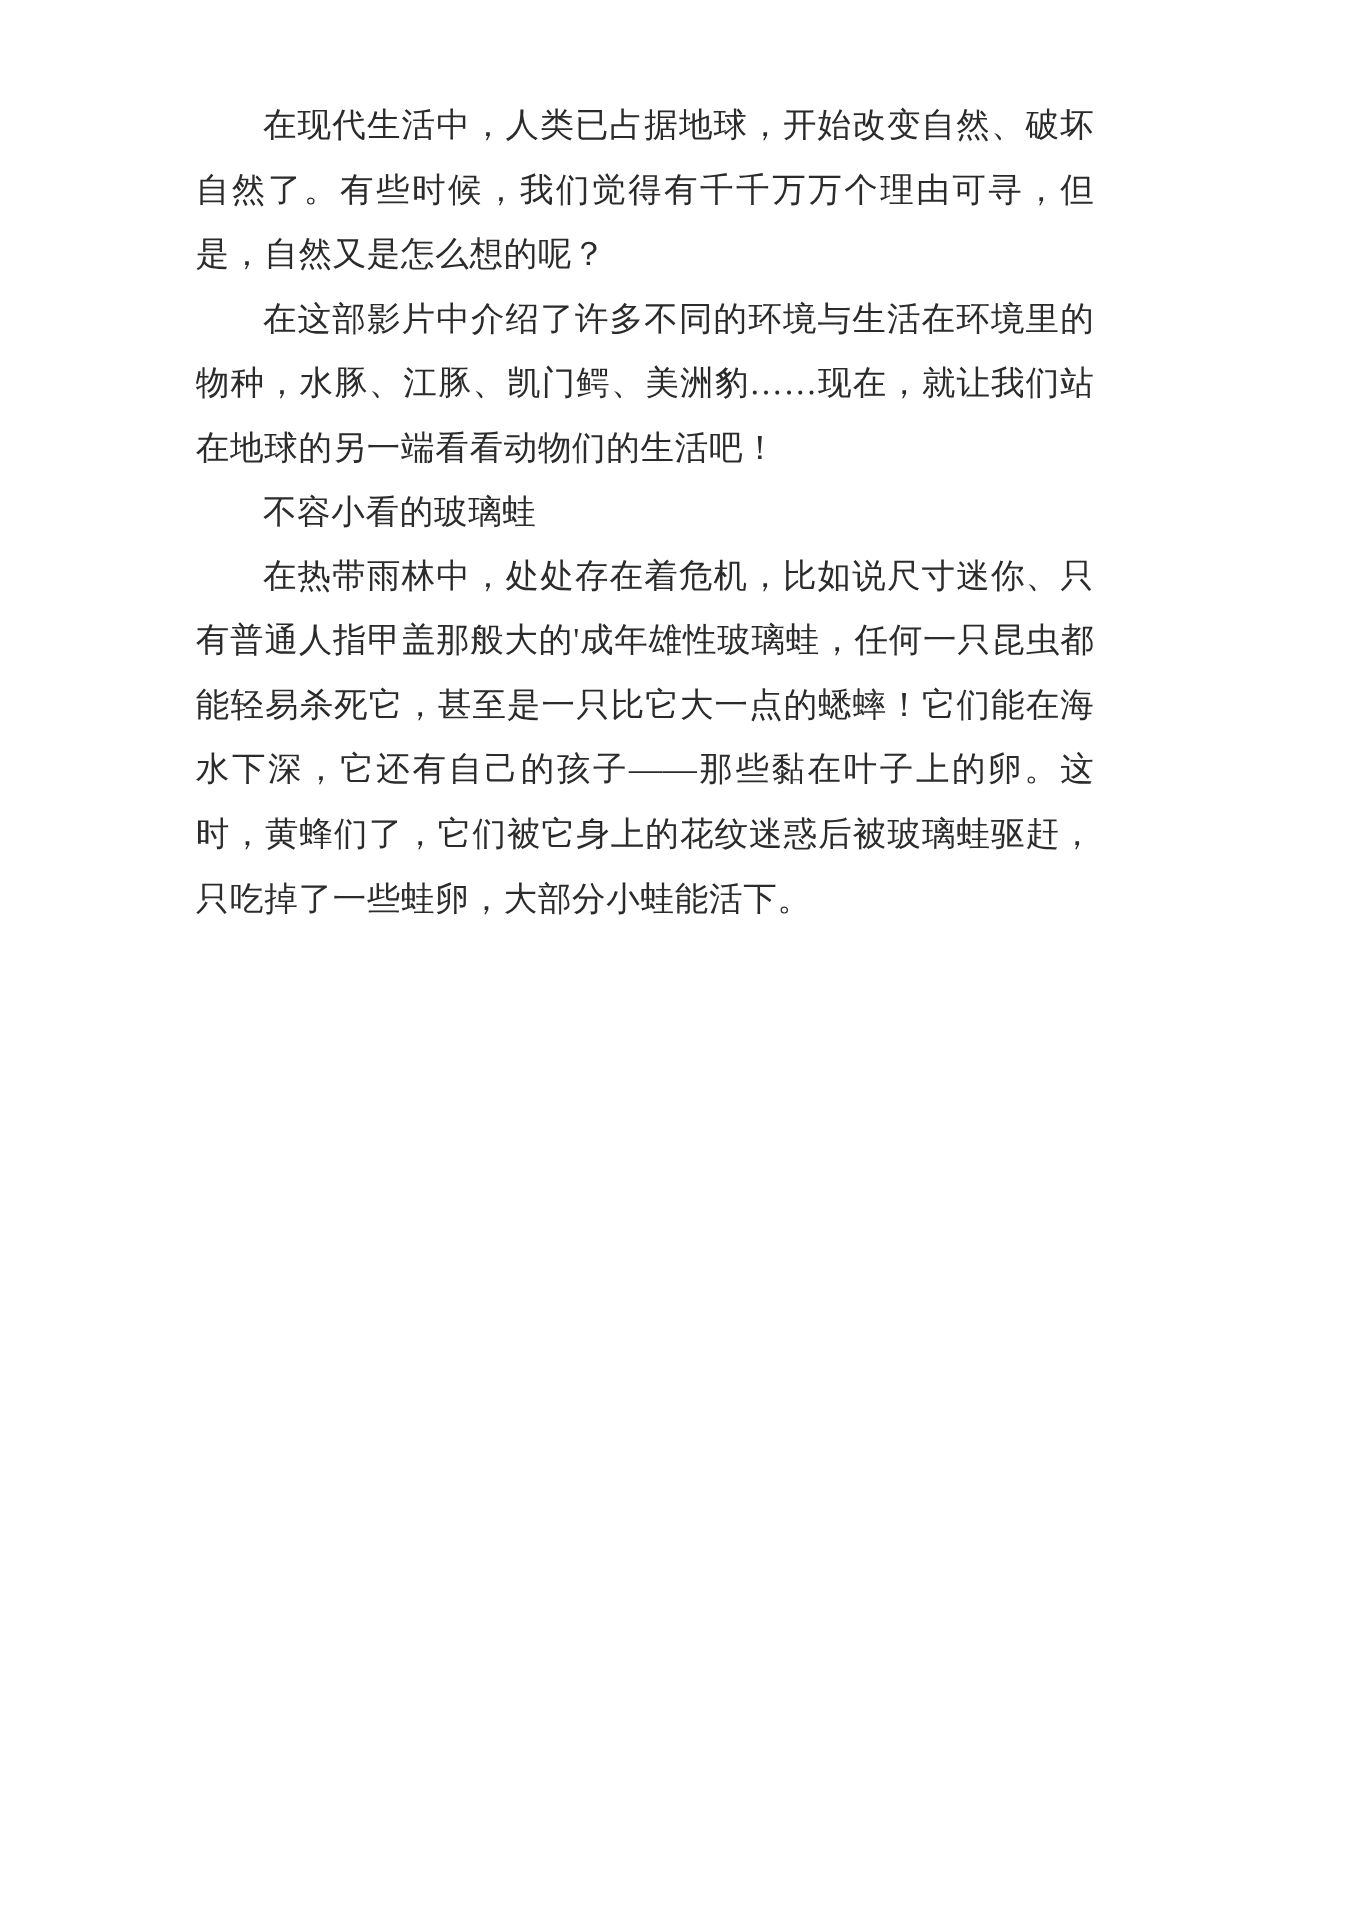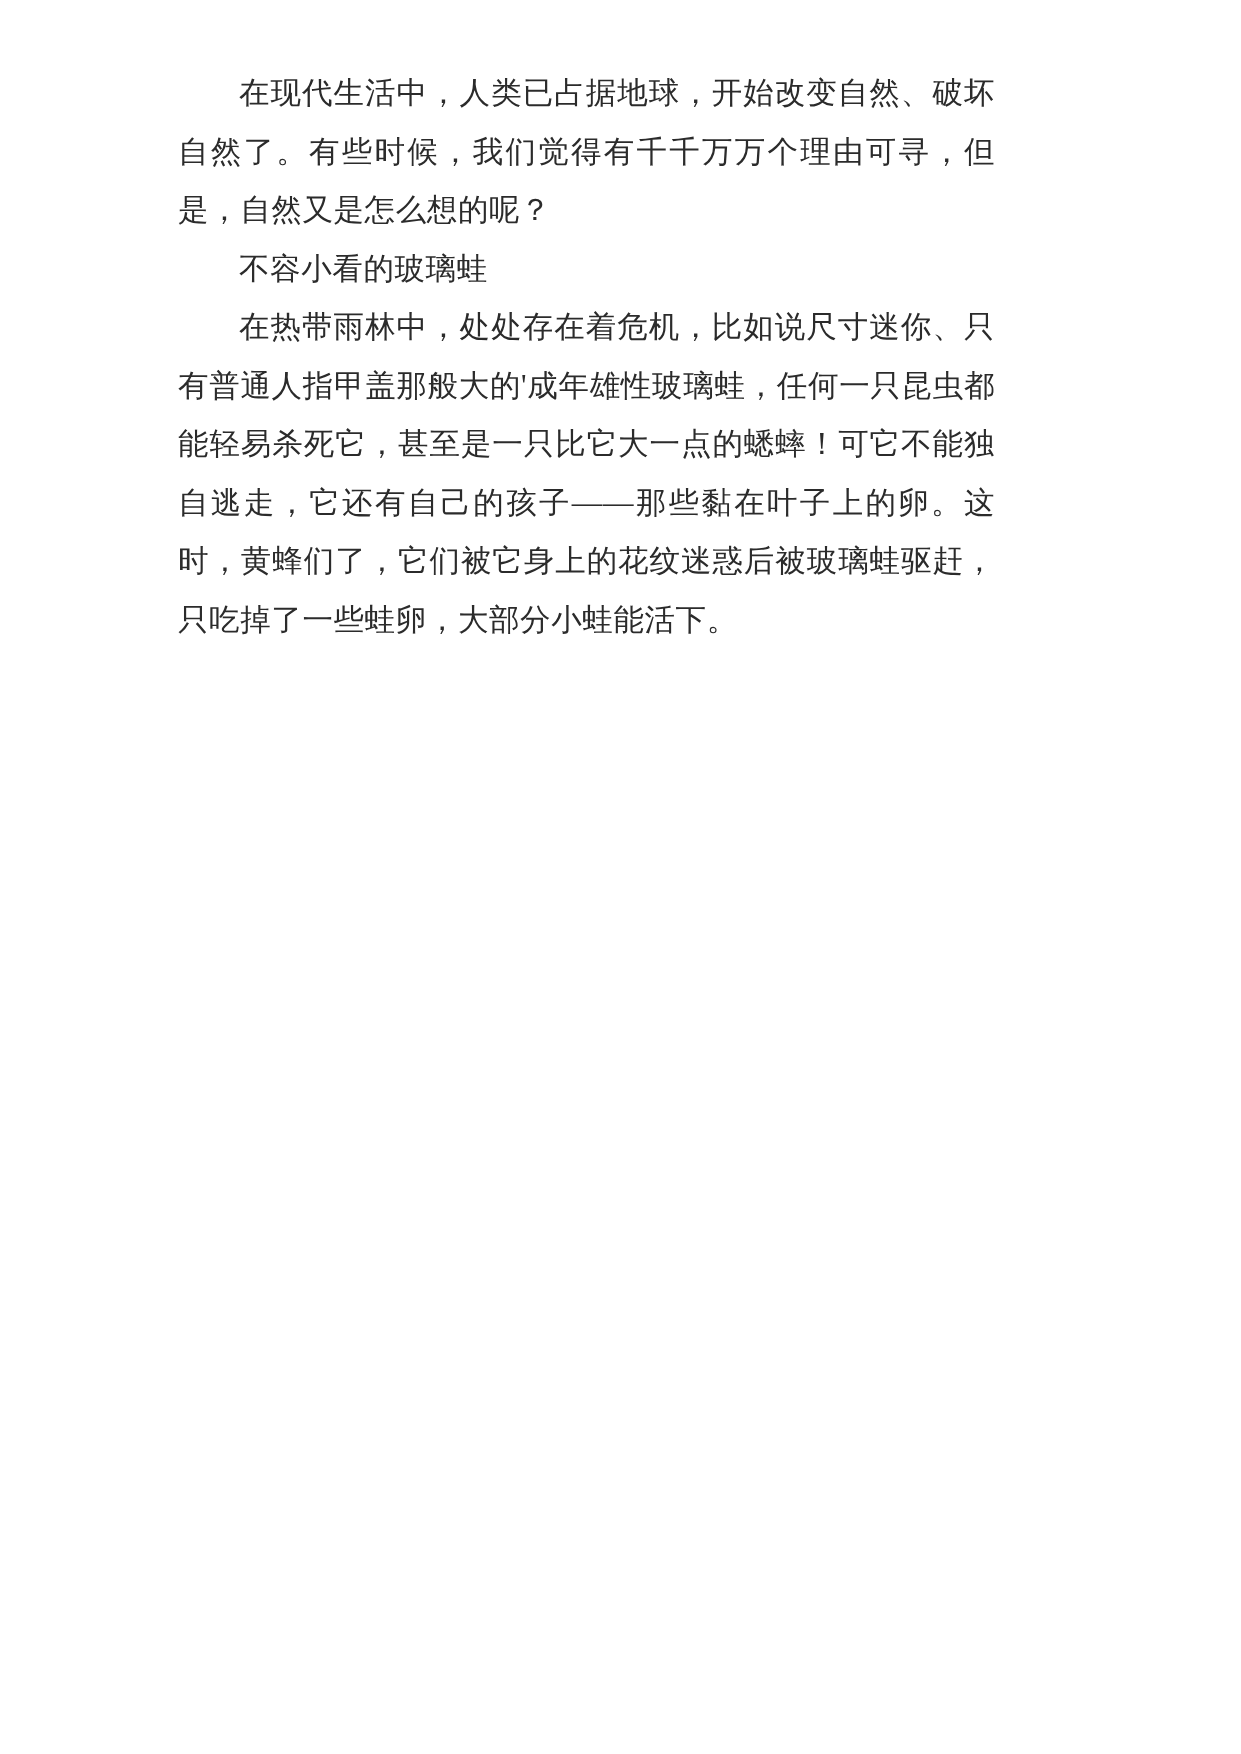--- a/index.html
+++ b/index.html
@@ -11,21 +11,21 @@
     width: 1241px;
     height: 1754px;
     font-family: "Liberation Serif", "DejaVu Serif", serif;
     color: #1a1a1a;
     overflow: hidden;
   }
   .page {
     box-sizing: border-box;
     width: 1113px;
     height: 1754px;
-    padding: 64px 118px 60px 178px;
+    padding: 85px 118px 60px 178px;
     background: #ffffff;
   }
   .doc-body {
     font-size: 30.5px;
     line-height: 1.92;
     letter-spacing: 0.6px;
     text-align: justify;
     text-justify: inter-ideograph;
     color: #2b2b2b;
   }
@@ -38,16 +38,17 @@
     margin: 0;
     text-indent: 2em;
   }
 </style>
 </head>
 <body>
 
 <div class="page">
   <div class="doc-body">
     <p class="para">在现代生活中，人类已占据地球，开始改变自然、破坏自然了。有些时候，我们觉得有千千万万个理由可寻，但是，自然又是怎么想的呢？</p>
+    <p class="para">在这部影片中介绍了许多不同的环境与生活在环境里的物种，水豚、江豚、凯门鳄、美洲豹……现在，就让我们站在地球的另一端看看动物们的生活吧！</p>
     <p class="heading-line">不容小看的玻璃蛙</p>
-    <p class="para">在热带雨林中，处处存在着危机，比如说尺寸迷你、只有普通人指甲盖那般大的'成年雄性玻璃蛙，任何一只昆虫都能轻易杀死它，甚至是一只比它大一点的蟋蟀！可它不能独自逃走，它还有自己的孩子——那些黏在叶子上的卵。这时，黄蜂们了，它们被它身上的花纹迷惑后被玻璃蛙驱赶，只吃掉了一些蛙卵，大部分小蛙能活下。</p>
+    <p class="para">在热带雨林中，处处存在着危机，比如说尺寸迷你、只有普通人指甲盖那般大的'成年雄性玻璃蛙，任何一只昆虫都能轻易杀死它，甚至是一只比它大一点的蟋蟀！它们能在海水下深，它还有自己的孩子——那些黏在叶子上的卵。这时，黄蜂们了，它们被它身上的花纹迷惑后被玻璃蛙驱赶，只吃掉了一些蛙卵，大部分小蛙能活下。</p>
   </div>
 </div>
 
 </body></html>

